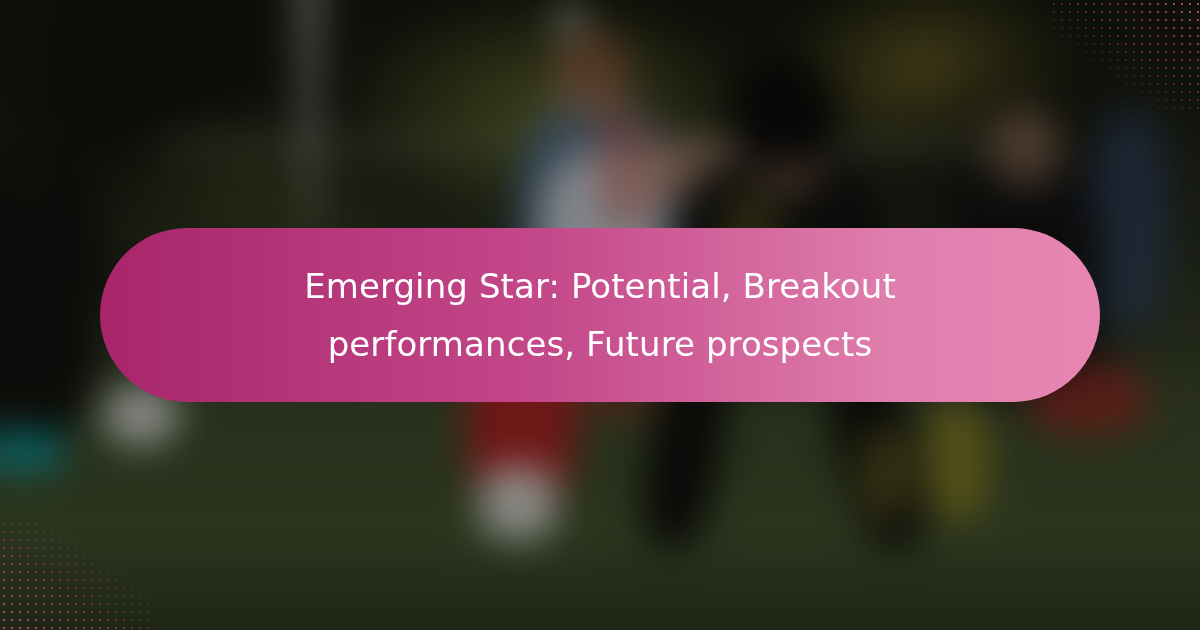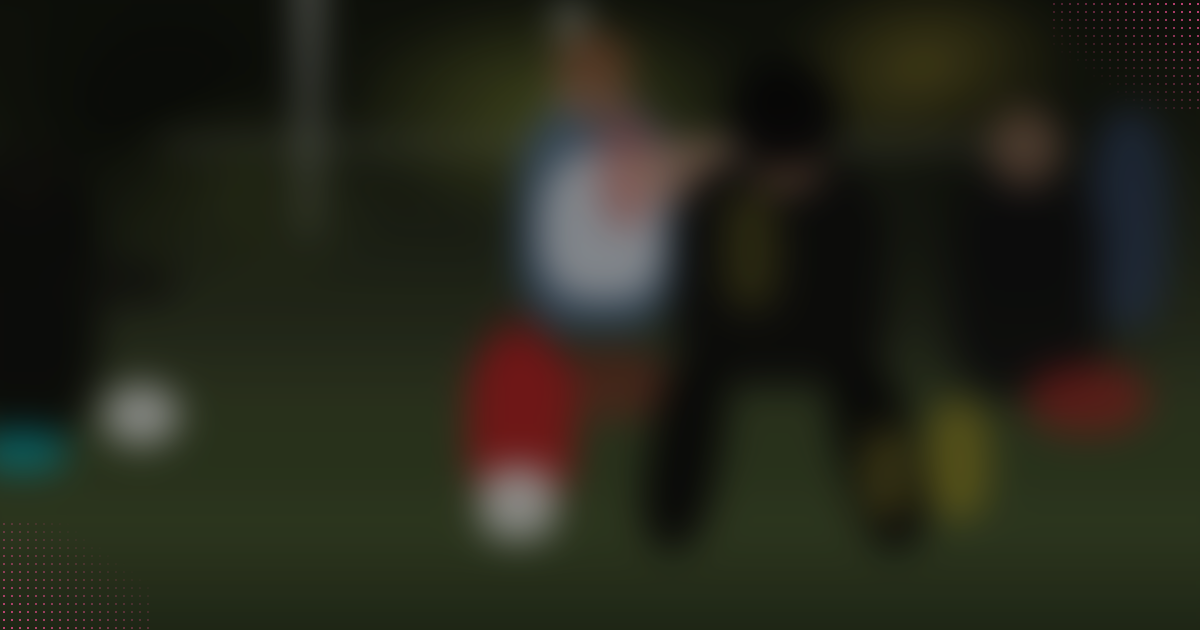--- a/index.html
+++ b/index.html
@@ -209,14 +209,17 @@
 
     <div class="ball"></div>
     <div class="b-yellow"></div>
   </div>
 
   <div class="overlay"></div>
 
   <div class="dots dots-tr"></div>
   <div class="dots dots-bl"></div>
 
+  <div class="title-pill">
+    <h1 class="title-text">Emerging Star: Potential, Breakout performances, Future prospects</h1>
+  </div>
 
 </div>
 
 </body></html>

